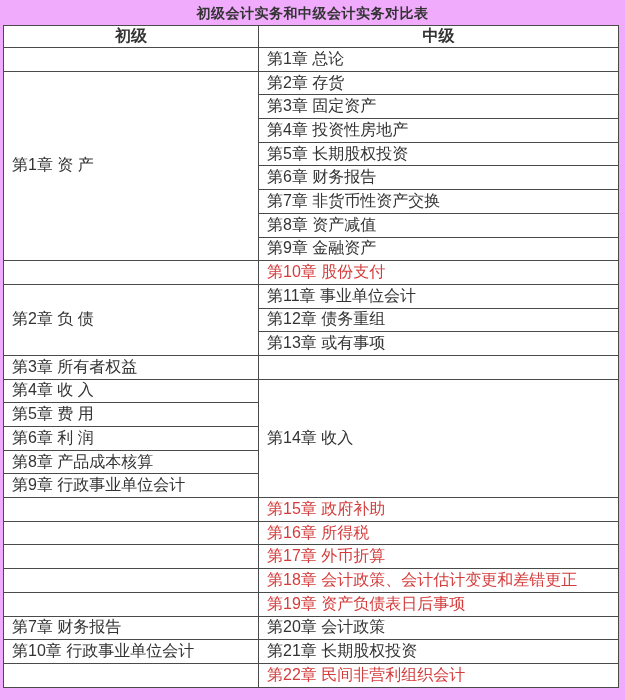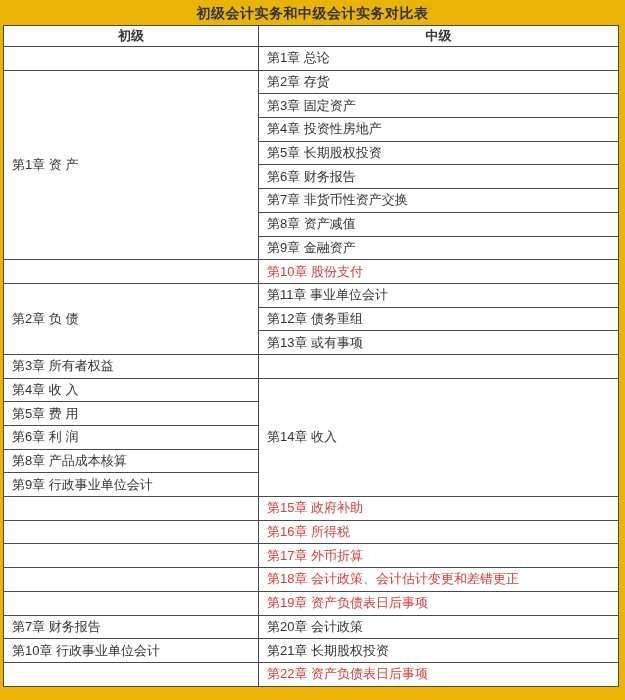--- a/index.html
+++ b/index.html
@@ -7,21 +7,21 @@
     padding: 0;
     background: #ffffff;
     width: 625px;
     height: 700px;
     font-family: "Liberation Sans", "DejaVu Sans", sans-serif;
   }
   .page {
     position: relative;
     width: 625px;
     height: 700px;
-    background: #eab308;
+    background: #f0abfc;
     overflow: hidden;
   }
   .title {
     position: absolute;
     top: 5px;
     left: 0;
     width: 625px;
     text-align: center;
     font-size: 14px;
     font-weight: bold;
@@ -33,21 +33,21 @@
     left: 3px;
     top: 25px;
     width: 615px;
     border-collapse: collapse;
     table-layout: fixed;
   }
   col.col-junior { width: 255px; }
   col.col-intermediate { width: 360px; }
   .cmp th, .cmp td {
     border: 1px solid var(--border, #4a4a4a);
-    font-size: 13px;
+    font-size: 16px;
     color: var(--text, #333333);
     vertical-align: middle;
     text-align: left;
     padding: 0 4px 0 8px;
     overflow: hidden;
     white-space: nowrap;
     background: #ffffff;
   }
   .cmp thead tr { height: 21px; }
   .cmp tbody tr { height: 23.7px; }
@@ -163,17 +163,17 @@
       <tr>
         <td>第7章 财务报告</td>
         <td>第20章 会计政策</td>
       </tr>
       <tr>
         <td>第10章 行政事业单位会计</td>
         <td>第21章 长期股权投资</td>
       </tr>
       <tr>
         <td></td>
-        <td class="red">第22章 资产负债表日后事项</td>
+        <td class="red">第22章 民间非营利组织会计</td>
       </tr>
     </tbody>
   </table>
 </div>
 
 </body></html>

